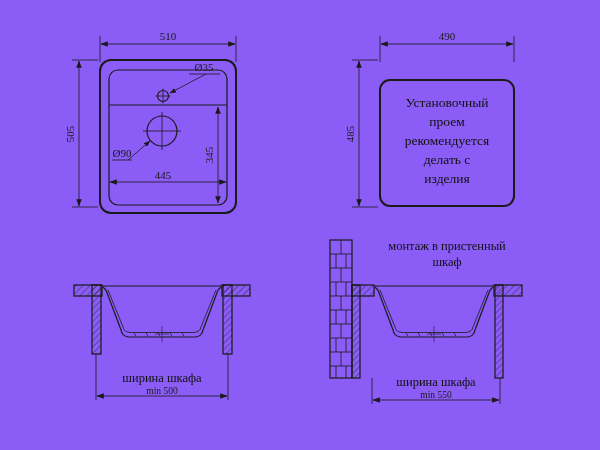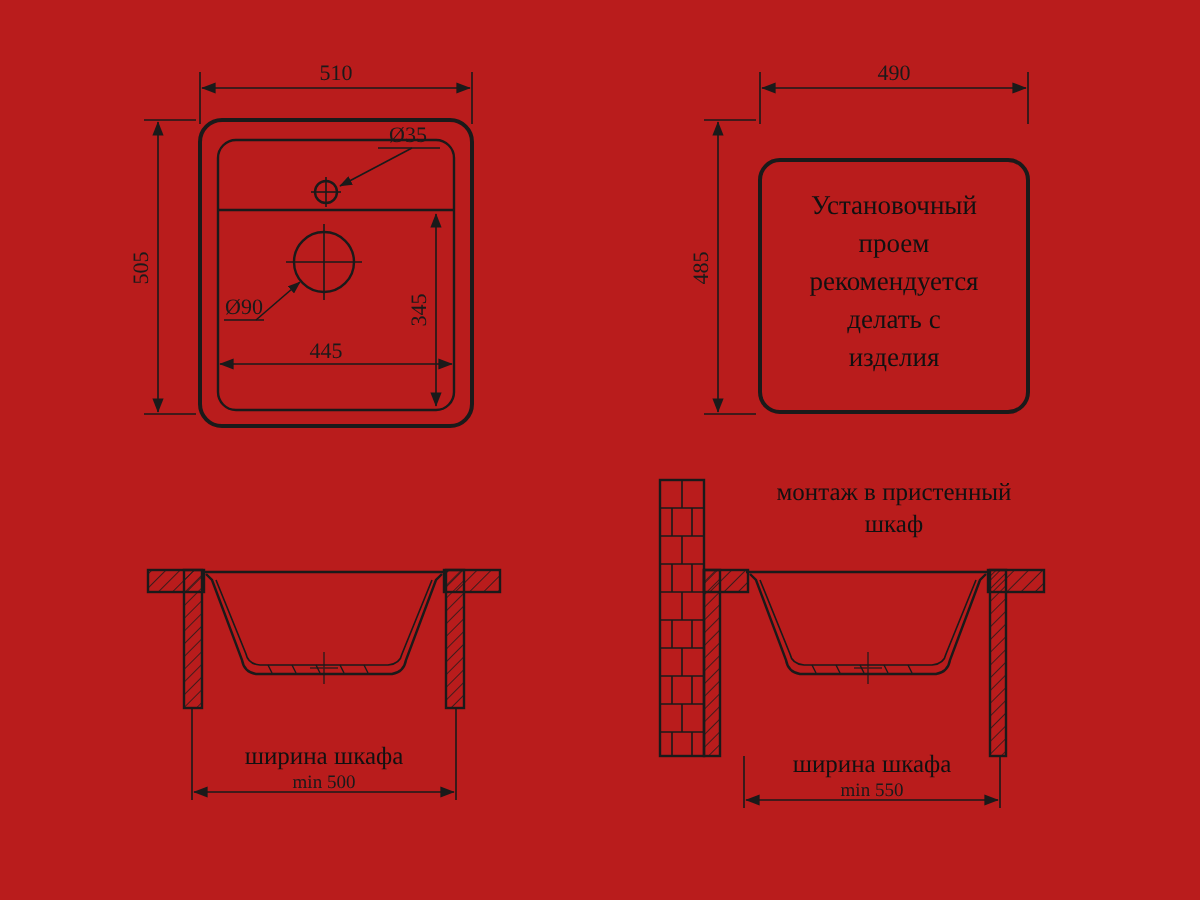--- a/index.html
+++ b/index.html
@@ -4,21 +4,21 @@
 <style>
   html, body {
     margin: 0;
     padding: 0;
     background: #ffffff;
   }
   #canvas {
     position: relative;
     width: 600px;
     height: 450px;
-    background: #b91c1c;
+    background: #8b5cf6;
     overflow: hidden;
     font-family: "Liberation Serif", "DejaVu Serif", serif;
   }
   #canvas svg {
     position: absolute;
     top: 0;
     left: 0;
   }
   .dimtext {
     font-family: "Liberation Serif", "DejaVu Serif", serif;

